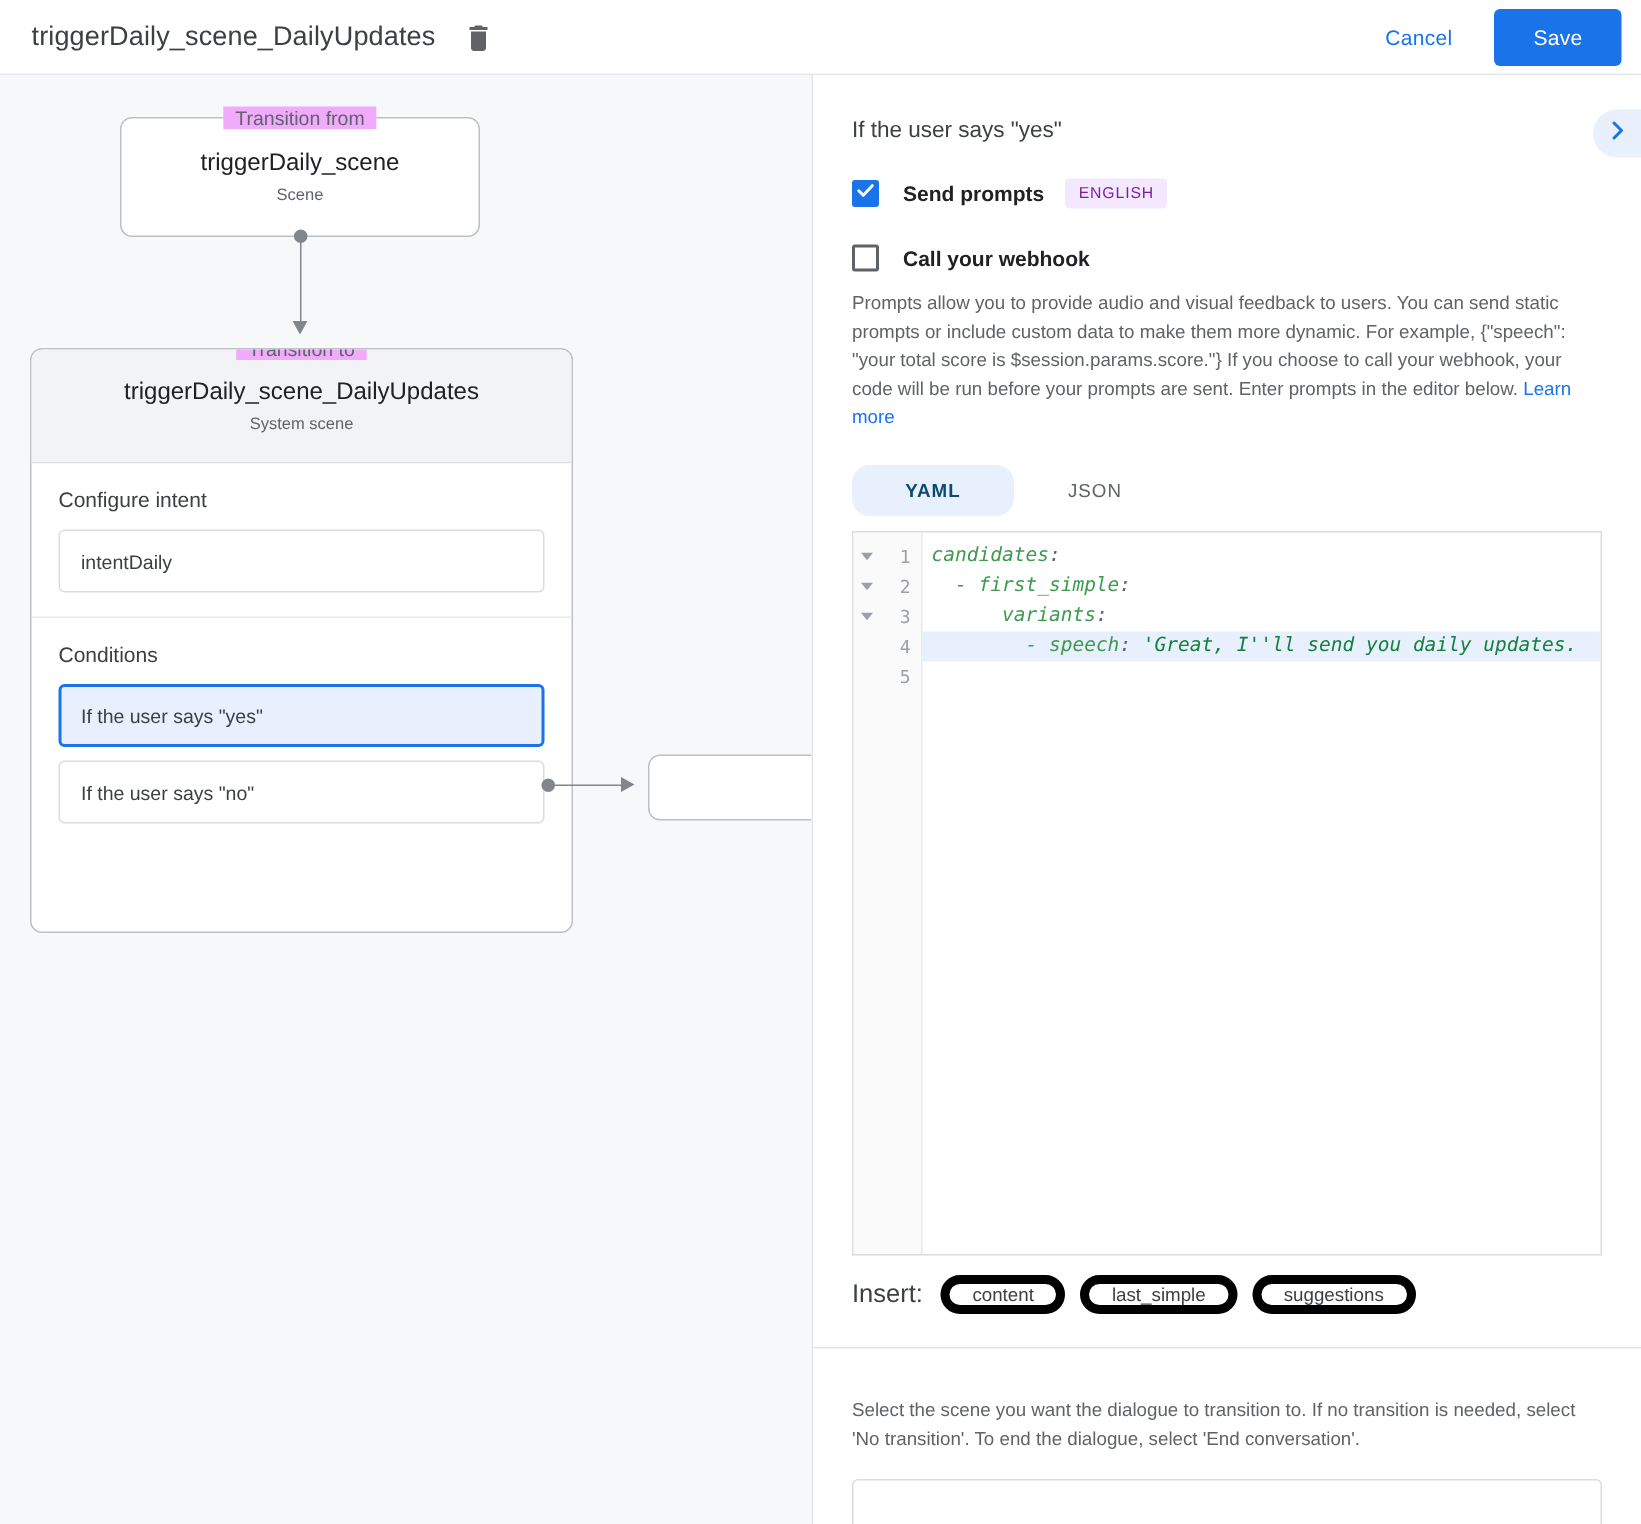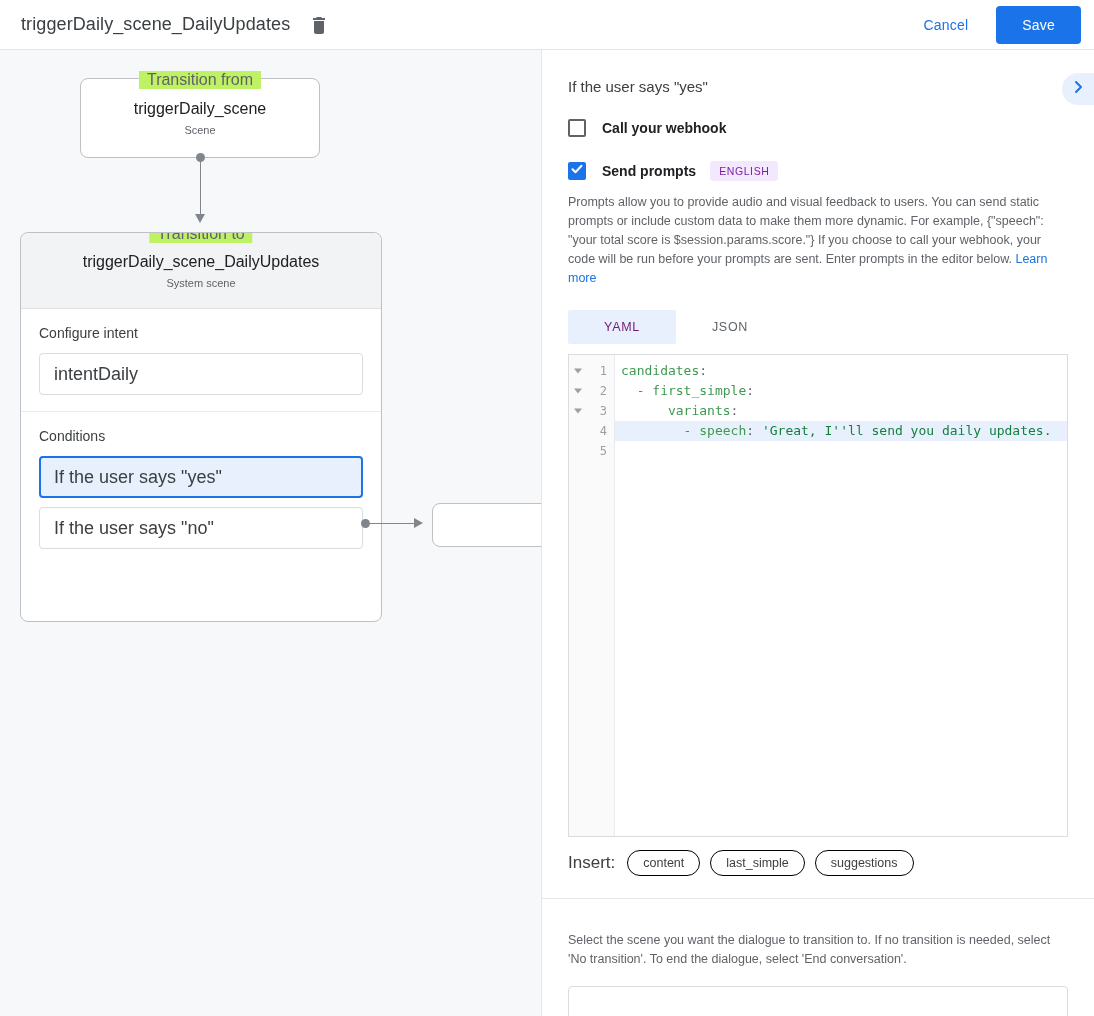--- a/index.html
+++ b/index.html
@@ -38,21 +38,21 @@
   
   .canvas {
     position: absolute; left: 0; top: 50px; width: 541px; height: 966px;
     background: #f6f8fa; overflow: hidden;
   }
   .fieldset {
     position: absolute; border: 1px solid #bdc1c6; border-radius: 8px;
   }
   .fieldset-legend {
     position: absolute; top: -8px; left: 50%; transform: translateX(-50%);
-    background: #bef264; padding: 0 8px; font-size: 16px; color: #5f6368; white-space: nowrap;
+    background: #f0abfc; padding: 0 8px; font-size: 13px; color: #5f6368; white-space: nowrap;
   }
   .node-from {
     left: 80px; top: 28px; width: 240px; height: 80px; background: #ffffff;
     display: flex; flex-direction: column; align-items: center; justify-content: center;
   }
   .node-title { font-size: 16px; color: #202124; }
   .node-sub { font-size: 11px; color: #5f6368; margin-top: 6px; }
 
   .connector-v {
     position: absolute; left: 200px; top: 107px; width: 1px; height: 62px; background: #80868b;
@@ -74,21 +74,21 @@
     height: 76px; background: #f1f3f4; border-bottom: 1px solid #e0e0e0;
     display: flex; flex-direction: column; align-items: center; justify-content: center;
     border-radius: 7px 7px 0 0;
   }
   .node-section { padding: 16px 18px 16px 18px; }
   .node-section + .node-section { border-top: 1px solid #e8eaed; }
   .section-label { font-size: 14px; color: #3c4043; margin-bottom: 12px; }
   .pill {
     border: 1px solid #dadce0; border-radius: 4px; background: #fff;
     height: 42px; display: flex; align-items: center; padding: 0 14px;
-    font-size: 18px; color: #3c4043; cursor: pointer;
+    font-size: 13px; color: #3c4043; cursor: pointer;
   }
   .pill + .pill { margin-top: 9px; }
   .pill.selected {
     background: #e8f0fe; border: 2px solid #1a73e8; padding: 0 13px;
   }
   .dot-cond { left: 361px; top: 469px; z-index: 3; }
   .connector-h {
     position: absolute; left: 366px; top: 473px; width: 50px; height: 1px; background: #80868b;
   }
   .arrow-right {
@@ -131,52 +131,52 @@
   .desc {
     margin-top: 12px; font-size: 12.5px; line-height: 1.52; color: #5f6368;
   }
   .link { color: #1a73e8; cursor: pointer; }
 
   .tabs { display: flex; margin-top: 22px; }
   .tab {
     width: 108px; height: 34px; display: flex; align-items: center; justify-content: center;
     font-size: 12.5px; letter-spacing: .7px; color: #5f6368; cursor: pointer;
   }
-  .tab.active { background: #e8f0fe; color: #701a75; font-weight: 400; border-radius: 2px; }
+  .tab.active { background: #e8f0fe; color: #0c4a6e; font-weight: 700; border-radius: 12px; }
 
   .editor {
     margin-top: 10px; height: 483px; border: 1px solid #dadce0;
     display: flex; background: #fff; overflow: hidden;
   }
   .gutter {
     width: 46px; flex: none; background: #fafafa; border-right: 1px solid #e8eaed;
     font-family: "DejaVu Sans Mono", monospace; font-size: 12px; color: #9aa0a6;
     padding-top: 6px;
   }
   .gline { height: 20px; display: flex; align-items: center; justify-content: flex-end; padding-right: 7px; position: relative; }
   .fold {
     position: absolute; left: 5px; top: 50%; transform: translateY(-50%);
     width: 0; height: 0; border-left: 4px solid transparent; border-right: 4px solid transparent;
     border-top: 5px solid #9aa0a6;
   }
   .code {
     flex: 1; padding-top: 6px; overflow: hidden;
     font-family: "DejaVu Sans Mono", monospace; font-size: 13px; white-space: pre;
   }
-  .cline { height: 20px; line-height: 20px; padding-left: 6px; }
+  .cline { height: 20px; line-height: 20px; padding-left: 6px; font-style: italic; }
   .cline.hl { background: #e8f0fe; }
   .k { color: #3f9950; }
   .p { color: #5f6368; }
   .s { color: #15803d; }
   .d { color: #3f9950; }
 
   .insert-row { display: flex; align-items: center; margin-top: 13px; }
   .insert-label { font-size: 17px; color: #3c4043; margin-right: 12px; }
   .chip {
-    border: 1px solid #000000; border-radius: 14px; height: 26px;
+    border: 6px solid #000000; border-radius: 14px; height: 26px;
     display: flex; align-items: center; padding: 0 15px;
     font-size: 12.5px; color: #3c4043; cursor: pointer; margin-right: 10px;
   }
 
   .divider { margin-top: 22px; height: 1px; background: #e4e6e9; width: 553px; margin-left: -26px; }
 
   .section2 { padding-top: 22px; }
   .sec-title { font-size: 16px; color: #3c4043; }
   .sec-desc { margin-top: 10px; font-size: 12.5px; line-height: 1.52; color: #5f6368; }
   .select {
@@ -246,38 +246,38 @@
     <span>
       <svg width="14" height="14" viewBox="0 0 14 14">
           <path d="M5 2l5 5-5 5" stroke="#1a73e8" stroke-width="2" fill="none" stroke-linecap="round" stroke-linejoin="round"></path>
         </svg>
     </span>
   </div>
 
   <div class="panel-inner">
 
     <div class="panel-title">If the user says "yes"</div>
-
-    <div class="check-row">
-      <div class="cbox"></div>
-      <div class="check-label">Call your webhook</div>
-    </div>
 
     <div class="check-row">
       <div class="cbox checked">
         <span>
           <svg width="14" height="14" viewBox="0 0 14 14">
               <path d="M2.5 7.2l3 3 6-6.4" stroke="#fff" stroke-width="2" fill="none" stroke-linecap="round" stroke-linejoin="round"></path>
             </svg>
         </span>
       </div>
       <div class="check-label">Send prompts</div>
       <div class="lang-badge">ENGLISH</div>
     </div>
 
+    <div class="check-row">
+      <div class="cbox"></div>
+      <div class="check-label">Call your webhook</div>
+    </div>
+
     <div class="desc">
       <span>Prompts allow you to provide audio and visual feedback to users. You can send static prompts or include custom data to make them more dynamic. For example, {"speech": "your total score is $session.params.score."} If you choose to call your webhook, your code will be run before your prompts are sent. Enter prompts in the editor below.</span>
       <span class="link">Learn more</span>
     </div>
 
     <div class="tabs">
       <div class="tab active">YAML</div>
       <div class="tab">JSON</div>
     </div>
 

